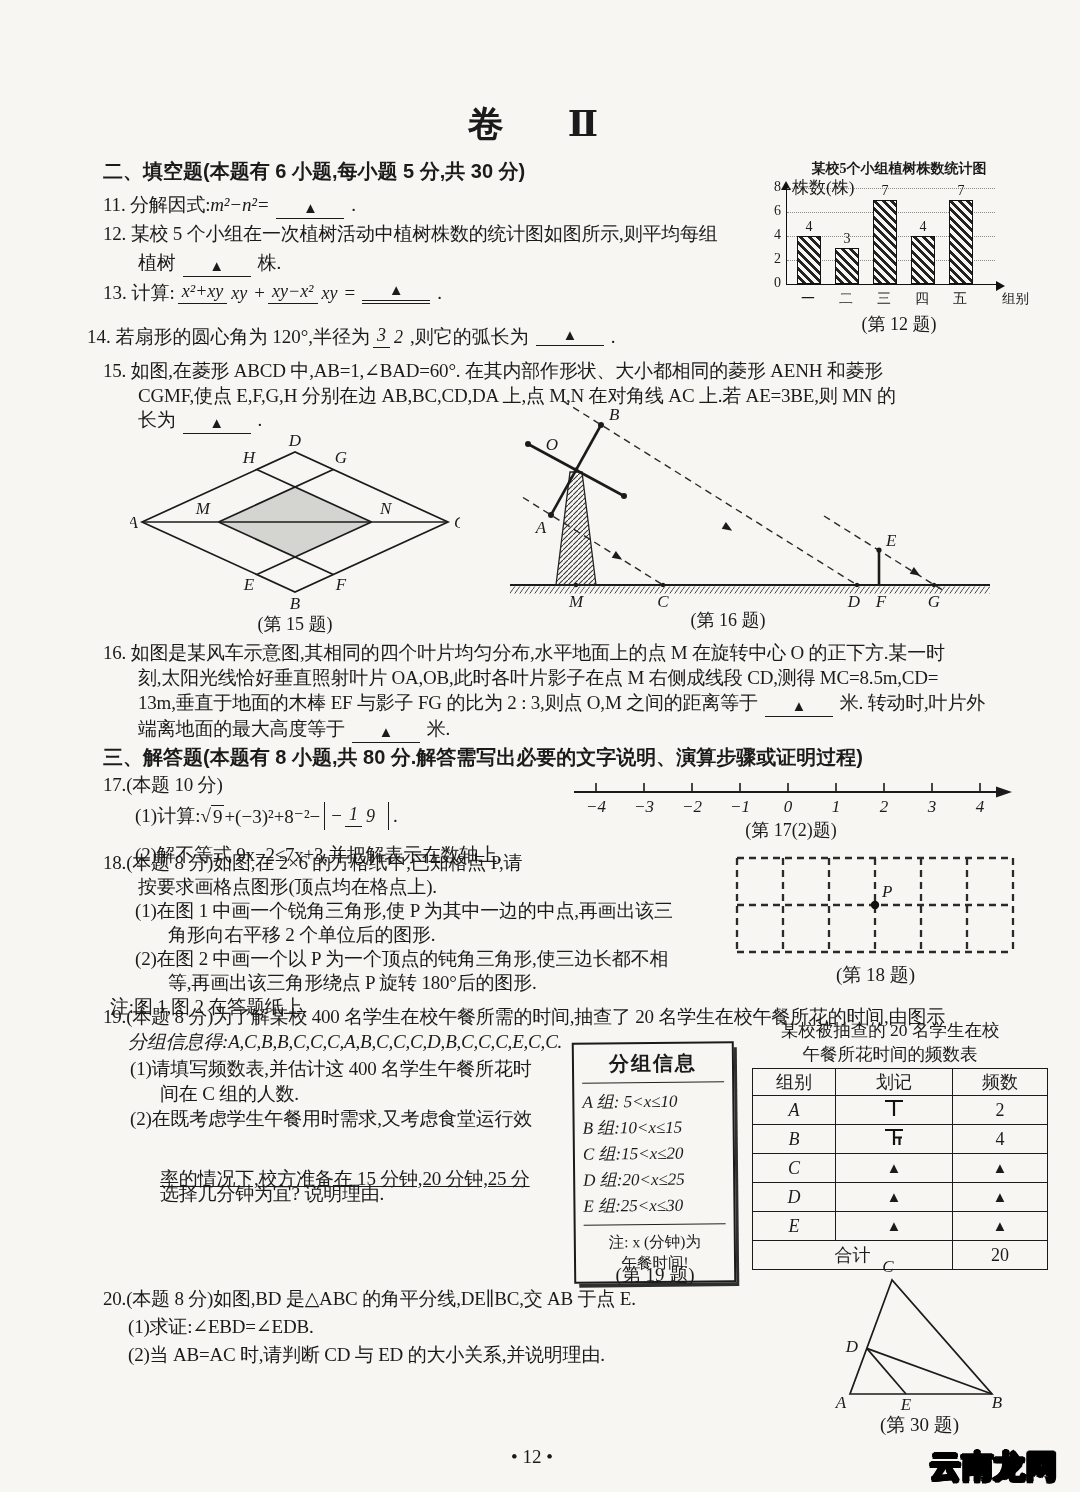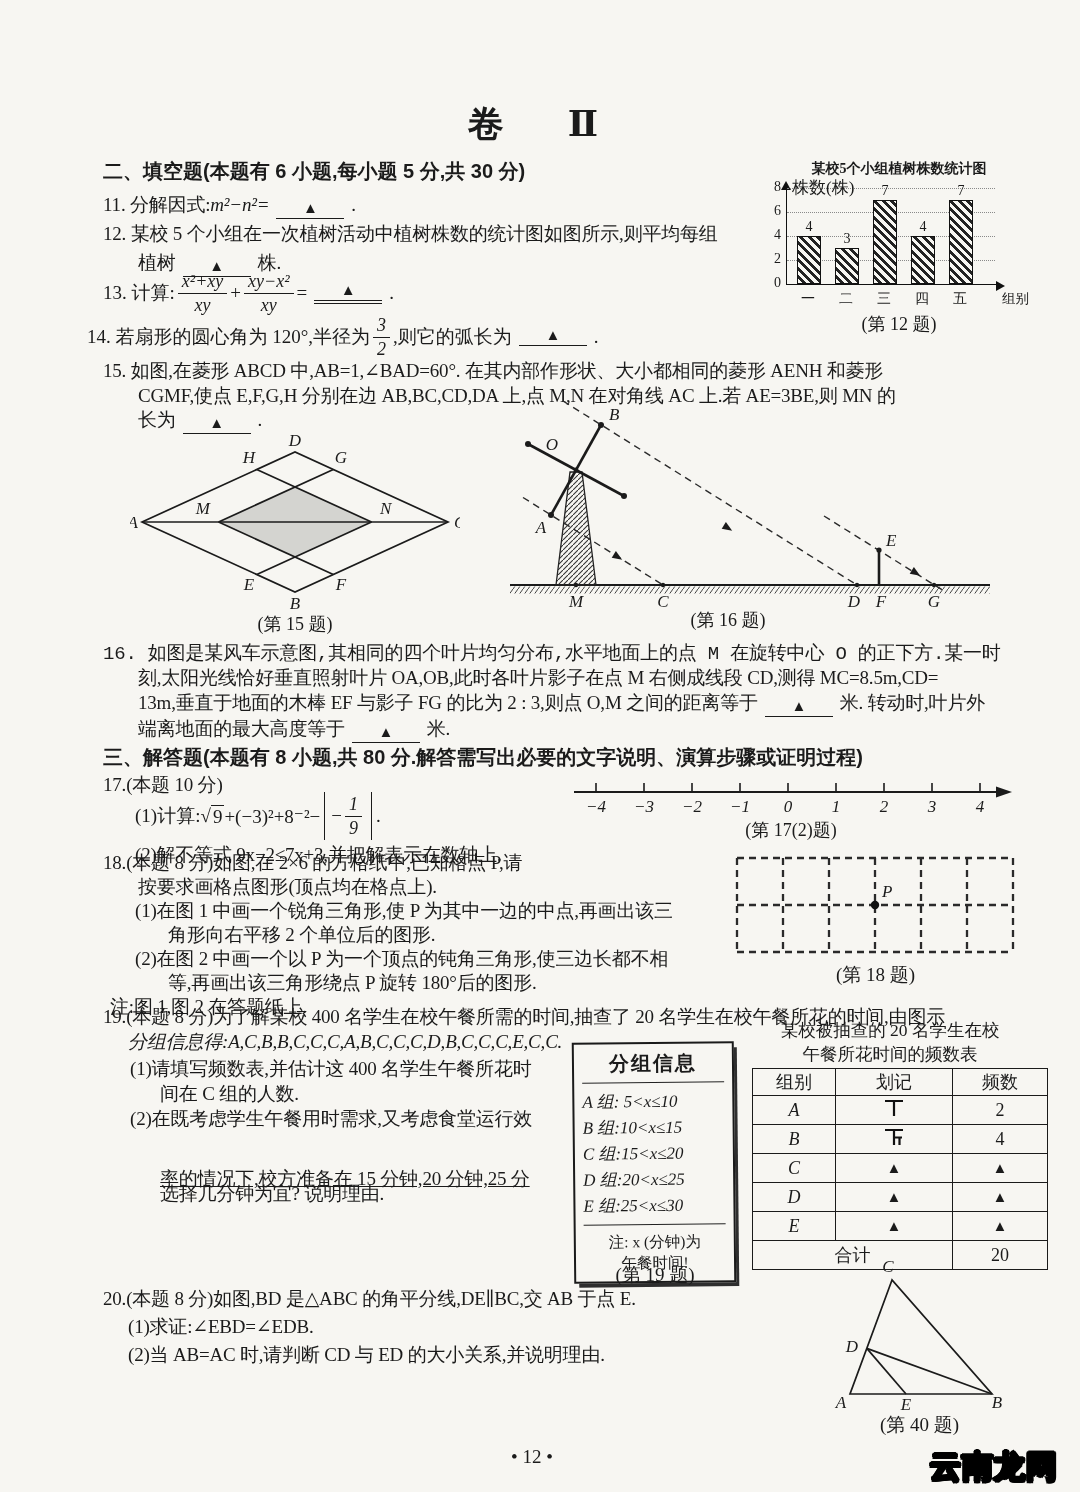--- a/index.html
+++ b/index.html
@@ -5,21 +5,21 @@
   html,body{margin:0;padding:0;background:#9a9a9a;}
   #paper{position:relative;width:1080px;height:1492px;margin:0 auto;background:#f7f6f2;
          font-family:"Liberation Serif","DejaVu Serif","DejaVu Sans",serif;color:#1b1b1b;overflow:hidden;}
   .abs{position:absolute;}
   .nw{white-space:nowrap;}
   .sans{font-family:"Liberation Sans","DejaVu Sans",sans-serif;}
   .b{font-weight:bold;}
   .line{font-size:19px;letter-spacing:-0.2px;white-space:nowrap;}
   .blk{display:inline-block;min-width:52px;padding:0 8px 2px;margin:0 7px;border-bottom:1.7px solid #1b1b1b;
        text-align:center;font-size:15px;line-height:1;vertical-align:-2px;}
-  .frac{display:inline-flex;flex-direction:column;align-items:center;vertical-align:middle;
+  .frac{display:inline-flex;flex-direction:row;align-items:flex-start;vertical-align:middle;
         line-height:1.05;font-style:italic;margin:0 3px;font-size:18px;}
   .frac .fn{padding:0 4px 2px;border-bottom:1.5px solid #1b1b1b;}
   .frac .fd{padding:2px 4px 0;}
   .absbars{display:inline-flex;align-items:center;border-left:1.8px solid #1b1b1b;border-right:1.8px solid #1b1b1b;
            padding:3px 6px;margin:0 4px;}
   .sqrtarg{border-top:1.6px solid #1b1b1b;padding:0 2px;}
   .mathline{display:flex;align-items:center;font-size:19px;white-space:nowrap;}
   .cap{font-size:18px;text-align:center;}
   
   .chart-title{font-size:14px;text-align:center;font-weight:600;white-space:nowrap;}
@@ -218,21 +218,21 @@
     <text x="43" y="133" text-anchor="middle">A</text>
     <text x="388" y="146">E</text>
     <text x="78" y="207" text-anchor="middle">M</text>
     <text x="165" y="207" text-anchor="middle">C</text>
     <text x="356" y="207" text-anchor="middle">D</text>
     <text x="383" y="207" text-anchor="middle">F</text>
     <text x="436" y="207" text-anchor="middle">G</text>
   </svg>
   <div class="abs cap" style="left:498px;top:608px;width:460px;">(第 16 题)</div>
 
-  <div class="abs line" style="left:103px;top:640px;font-family:Liberation Mono, monospace;">16. 如图是某风车示意图,其相同的四个叶片均匀分布,水平地面上的点 M 在旋转中心 O 的正下方.某一时</div>
+  <div class="abs line" style="left:103px;top:640px;">16. 如图是某风车示意图,其相同的四个叶片均匀分布,水平地面上的点 M 在旋转中心 O 的正下方.某一时</div>
   <div class="abs line" style="left:138px;top:665px;">刻,太阳光线恰好垂直照射叶片 OA,OB,此时各叶片影子在点 M 右侧成线段 CD,测得 MC=8.5m,CD=</div>
   <div class="abs line" style="left:138px;top:690px;">
     <span>13m,垂直于地面的木棒 EF 与影子 FG 的比为 2 : 3,则点 O,M 之间的距离等于</span><span class="blk">▲</span><span>米. 转动时,叶片外</span>
   </div>
   <div class="abs line" style="left:138px;top:716px;">
     <span>端离地面的最大高度等于</span><span class="blk">▲</span><span>米.</span>
   </div>
 
   <div class="abs sans b nw" style="left:103px;top:744px;font-size:20px;">三、解答题(本题有 8 小题,共 80 分.解答需写出必要的文字说明、演算步骤或证明过程)</div>
 
@@ -389,21 +389,21 @@
       <polygon points="60,24 18,138 160,138"></polygon>
       <line x1="34.8" y1="92.4" x2="160" y2="138"></line>
       <line x1="34.8" y1="92.4" x2="74" y2="138"></line>
     </g>
     <text x="56" y="16" text-anchor="middle">C</text>
     <text x="9" y="152" text-anchor="middle">A</text>
     <text x="165" y="152" text-anchor="middle">B</text>
     <text x="26" y="96" text-anchor="end">D</text>
     <text x="74" y="154" text-anchor="middle">E</text>
   </svg>
-  <div class="abs cap" style="left:832px;top:1412px;width:175px;font-size:19px;">(第 40 题)</div>
+  <div class="abs cap" style="left:832px;top:1412px;width:175px;font-size:19px;">(第 30 题)</div>
 
   <div class="abs nw" style="left:472px;top:1446px;width:120px;text-align:center;font-size:19px;">• 12 •</div>
 
   <div class="abs wm" style="left:930px;top:1446px;">
     <span style="color:#e8681c;">云南</span><span style="color:#ffffff;">龙网</span>
   </div>
 
 </div>
 
 </body></html>

